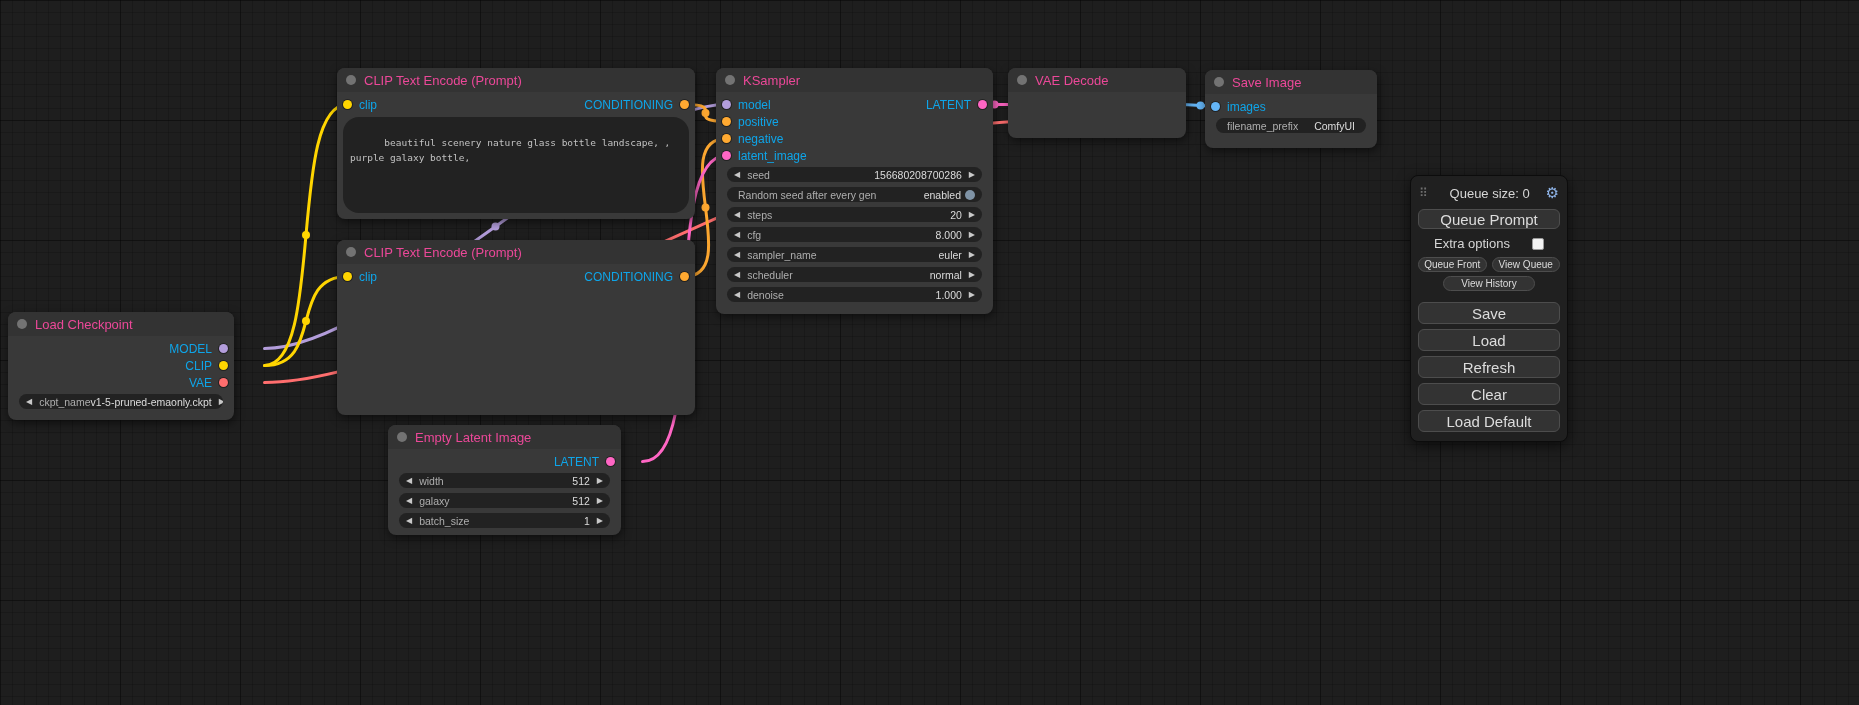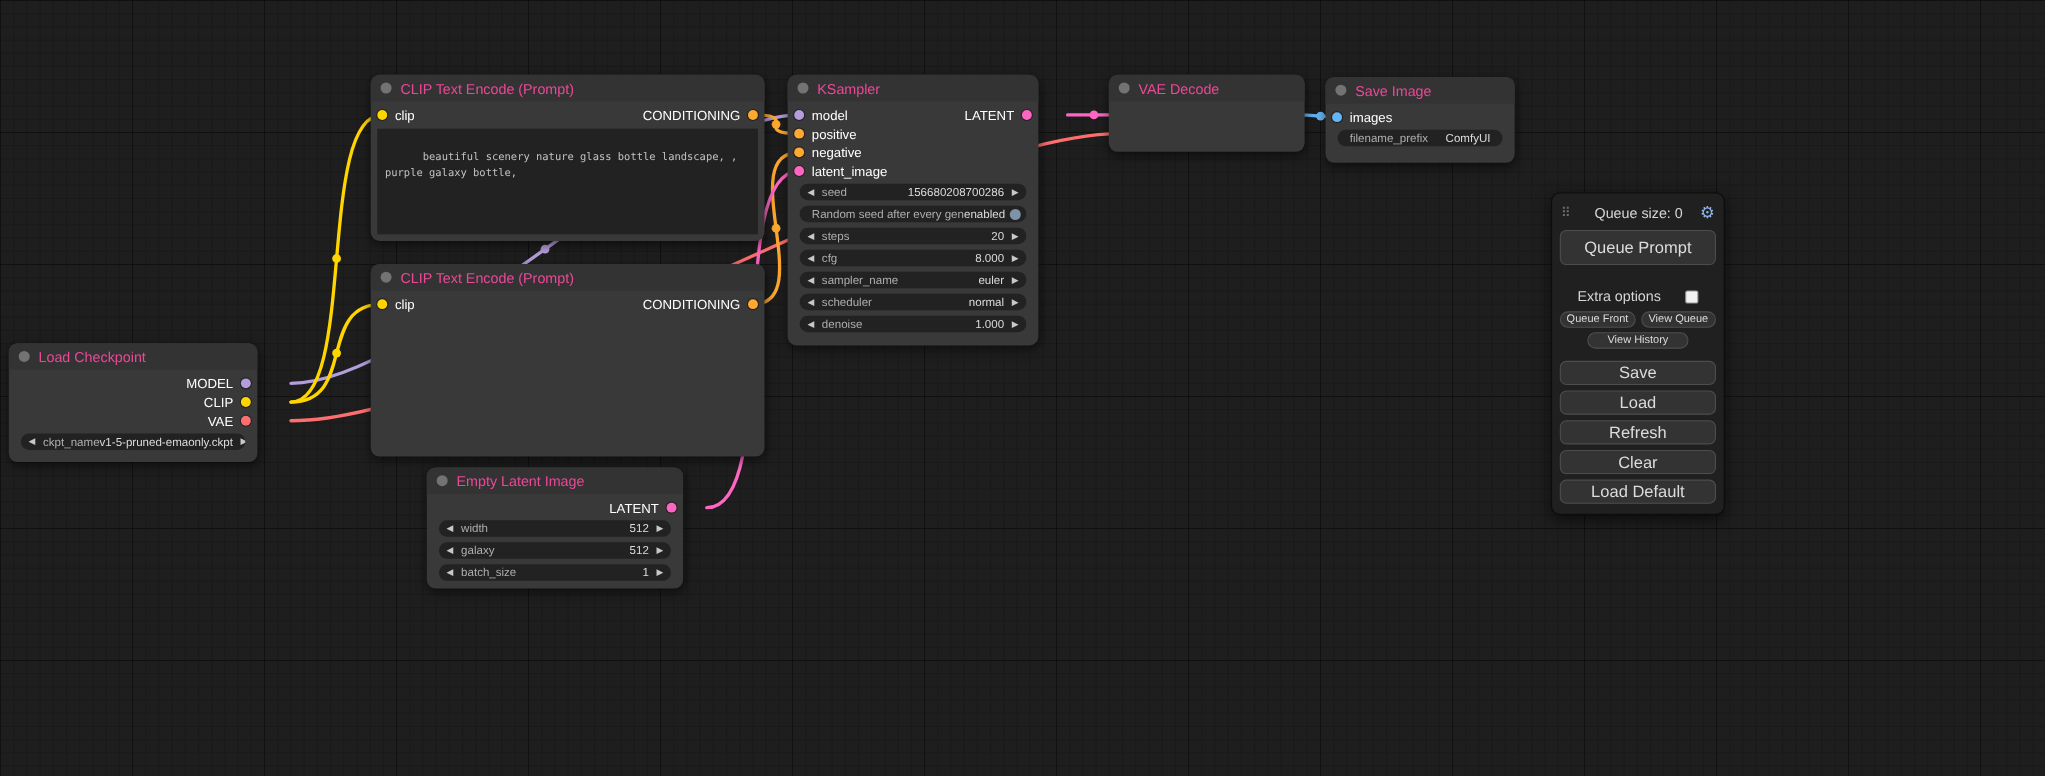--- a/index.html
+++ b/index.html
@@ -15,43 +15,43 @@
 .wires{position:absolute;left:0;top:0;z-index:1}
 .wires path{fill:none;stroke-width:3;stroke-linecap:round}
 .w-model{stroke:#b39ddb}.w-clip{stroke:#ffd500}.w-vae{stroke:#ff6e6e}
 .w-cond{stroke:#ffa931}.w-latent{stroke:#ff66c4}.w-image{stroke:#64b5f6}
 .f-model{fill:#b39ddb}.f-clip{fill:#ffd500}.f-vae{fill:#ff6e6e}
 .f-cond{fill:#ffa931}.f-latent{fill:#ff66c4}.f-image{fill:#64b5f6}
 .node{position:absolute;z-index:2;background:#393939;border-radius:8px;box-shadow:1px 3px 10px rgba(0,0,0,.55);color:#c8c8c8}
 .ntitle{display:flex;align-items:center;height:24px;padding:0 9px;background:#333;border-radius:8px 8px 0 0;color:#ec4899;font-size:13px;white-space:nowrap;overflow:hidden}
 .tdot{width:10px;height:10px;border-radius:50%;background:#737373;margin-right:8px;flex:none}
 .slot-cols{display:flex;justify-content:space-between;padding:4px 6px 0}
-.slot{display:flex;align-items:center;height:17px;font-size:12px;color:#ffffff;white-space:nowrap}
+.slot{display:flex;align-items:center;height:17px;font-size:12px;color:#0ea5e9;white-space:nowrap}
 .slot.in .slabel{margin-left:7px}
 .slot.out{justify-content:flex-end}
 .slot.out .slabel{margin-right:7px}
 .dot{width:9px;height:9px;border-radius:50%;flex:none;box-shadow:0 0 0 1px rgba(0,0,0,.4)}
 .d-model{background:#b39ddb}.d-clip{background:#ffd500}.d-vae{background:#ff6e6e}
 .d-cond{background:#ffa931}.d-latent{background:#ff66c4}.d-image{background:#64b5f6}
-.textbox{margin:4px 6px 0;background:#222;border-radius:0;padding:5px 7px;font-family:"DejaVu Sans Mono",monospace;font-size:9.5px;line-height:1.5;color:#c2c2c2;white-space:pre-wrap;word-break:break-word;overflow:hidden}
+.textbox{margin:4px 6px 0;background:#222;border-radius:16px;padding:5px 7px;font-family:"DejaVu Sans Mono",monospace;font-size:9.5px;line-height:1.5;color:#c2c2c2;white-space:pre-wrap;word-break:break-word;overflow:hidden}
 .widgets{padding-top:3px}
 .widget{display:flex;align-items:center;height:15px;margin:0 11px 5px;background:#222;border-radius:8px;font-size:10.5px;padding:0 7px;white-space:nowrap;overflow:hidden}
 .warr{font-size:8px;color:#c8c8c8;line-height:1;cursor:pointer}
 .wlabel{color:#aeaeae;margin-left:7px}
 .wvalue{color:#dcdcdc;margin-left:auto;margin-right:7px}
 .widget.noarrows .wlabel{margin-left:4px}
 .widget.noarrows .wvalue{margin-right:4px}
 .knob{width:10px;height:10px;border-radius:50%;background:#7f93a6;flex:none}
 .menu{position:absolute;left:1410px;top:175px;width:158px;z-index:3;background:#202020;border:1px solid #0c0c0c;border-radius:8px;padding:7px;box-shadow:0 4px 14px rgba(0,0,0,.6)}
 .menu-header{display:flex;align-items:center;margin:1px 1px 7px;color:#d6d6d6;font-size:13px}
 .drag-handle{color:#6f6f6f;font-size:12px;margin-right:6px;cursor:grab}
 .queue-size{flex:1;text-align:center}
 .gear{color:#8fb4e8;font-size:15px;cursor:pointer}
 .btn{display:block;width:100%;background:#333;border:1px solid #4d4d4d;color:#dcdcdc;border-radius:6px;font-family:"Liberation Sans",sans-serif;cursor:pointer;text-align:center}
-.btn-primary{height:32px;font-size:15px;margin-bottom:21px}
+.btn-primary{height:20px;font-size:15px;margin-bottom:7px}
 .extra-row{display:flex;align-items:center;justify-content:center;gap:22px;color:#d6d6d6;font-size:13px;margin-bottom:6px}
 .checkbox{width:12px;height:12px;background:#f2f2f2;border-radius:2px;border:1px solid #9a9a9a;cursor:pointer}
 .small-row{display:flex;gap:5px;margin-bottom:4px}
 .small-row.center-row{justify-content:center;margin-bottom:11px}
 .btn-small{flex:1;height:15px;font-size:10px;border-radius:8px;padding:0;line-height:13px}
 .btn-small.history{flex:none;width:92px}
 .btn-big{height:22px;font-size:15px;margin-bottom:5px}
 .btn-big:last-child{margin-bottom:2px}
 </style>
 </head>
@@ -178,21 +178,21 @@
       </div>
       <div class="widget">
         <span class="warr">◀</span>
         <span class="wlabel">batch_size</span>
         <span class="wvalue">1</span>
         <span class="warr">▶</span>
       </div>
     </div>
   </div>
 
-  <div class="node" style="left:716px;top:68px;width:228px;height:246px">
+  <div class="node" style="left:716px;top:68px;width:277px;height:246px">
     <div class="ntitle">
       <span class="tdot"></span>
       <span>KSampler</span>
     </div>
     <div class="slot-cols">
       <div>
         <div class="slot in">
           <span class="dot d-model"></span>
           <span class="slabel">model</span>
         </div>

